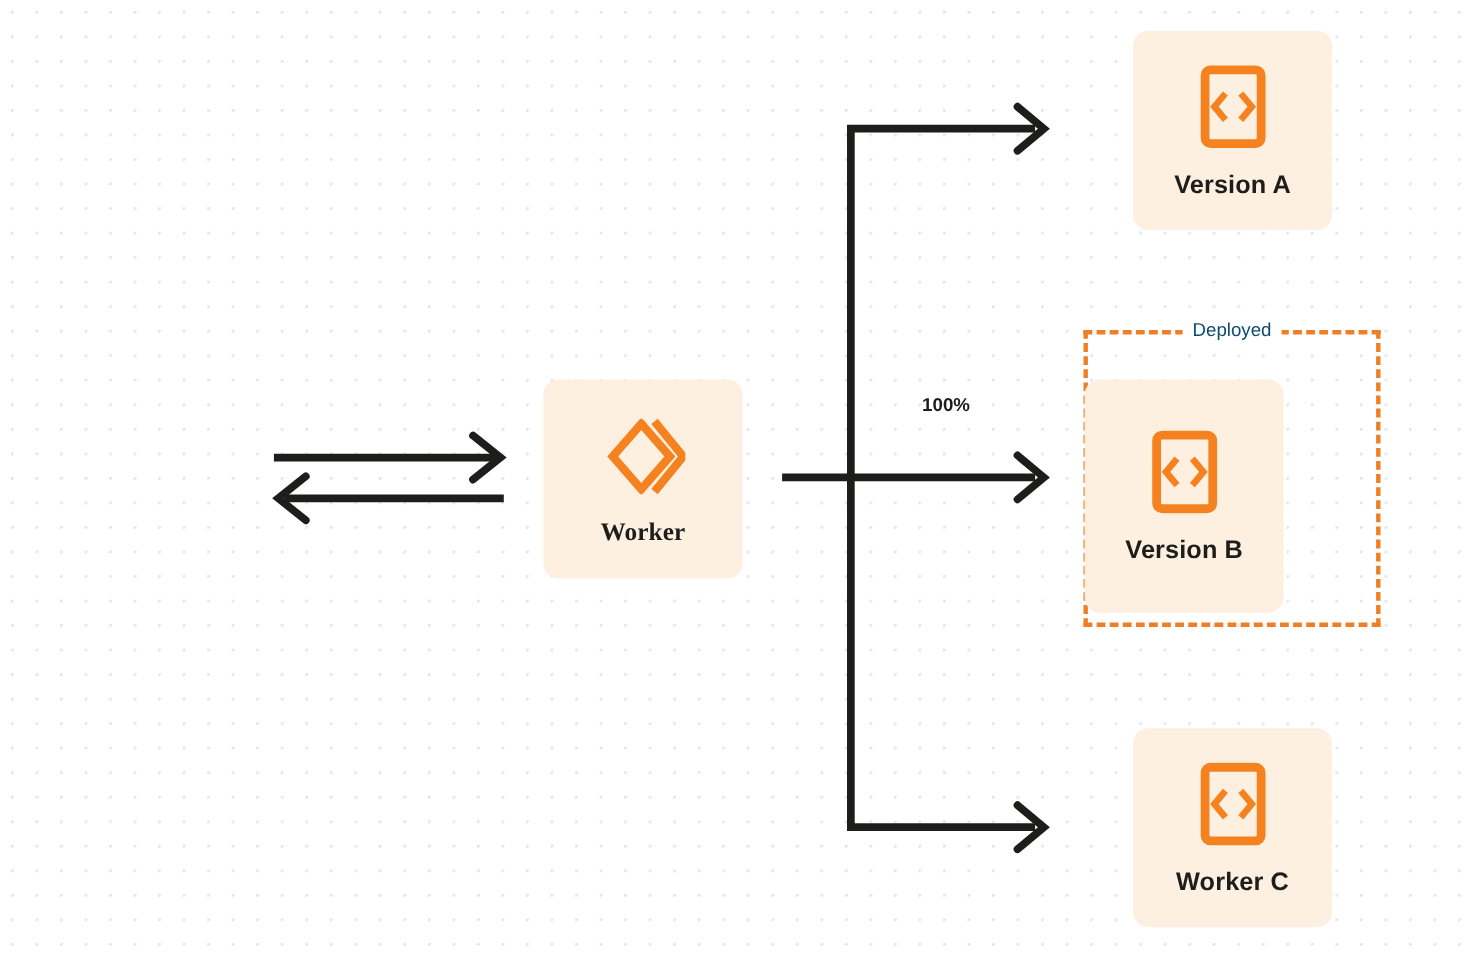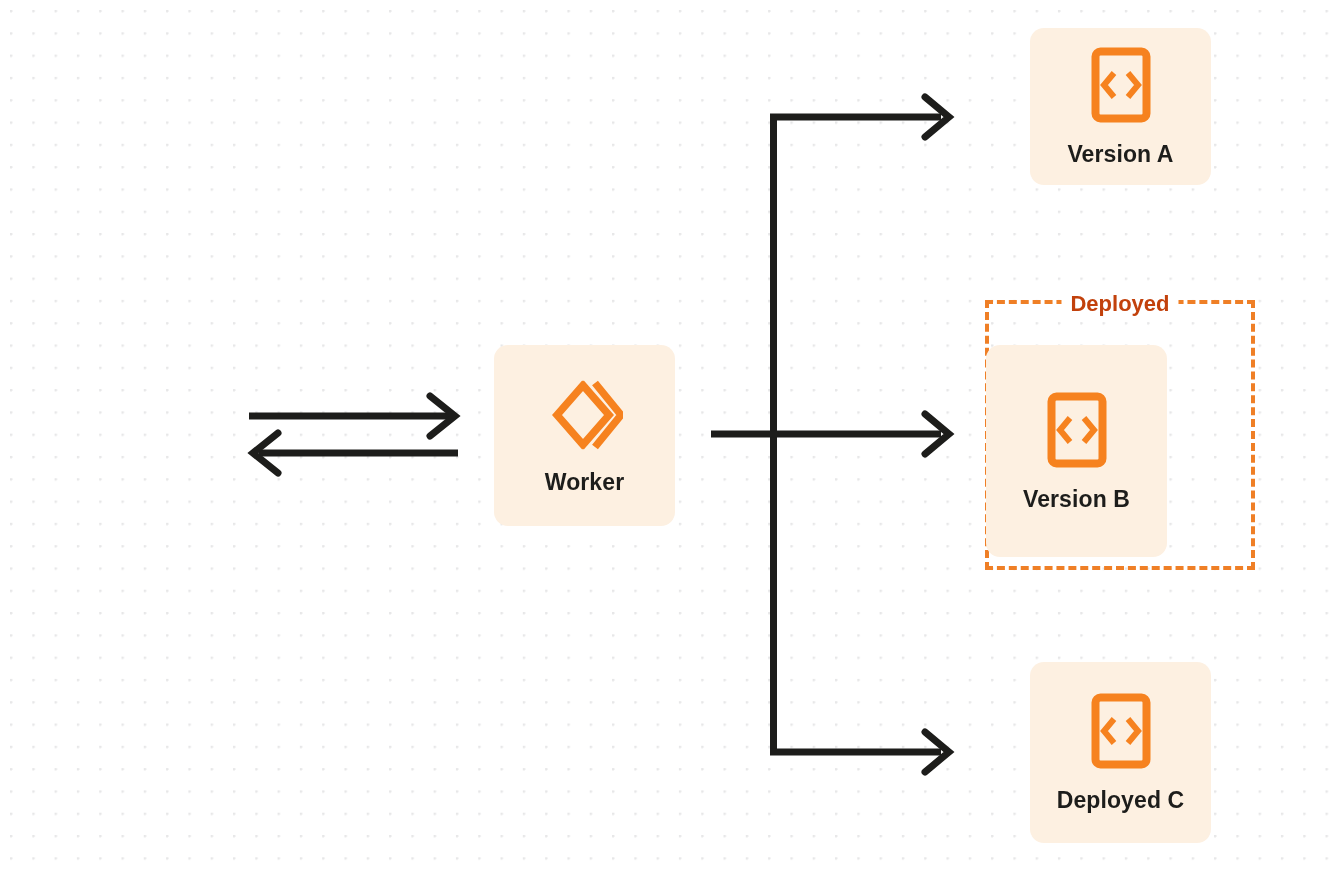--- a/index.html
+++ b/index.html
@@ -63,23 +63,23 @@
     box-sizing: border-box;
   }
 
   .deployed-label {
     position: absolute;
     top: -16px;
     left: 50%;
     transform: translateX(-50%);
     background-color: #ffffff;
     padding: 0 9px;
-    font-size: 22px;
-    font-weight: bold;
-    color: #c2410c;
+    font-size: 17px;
+    font-weight: normal;
+    color: #0c4a6e;
     line-height: 1.45;
     white-space: nowrap;
   }
 
   .traffic-label {
     position: absolute;
     text-align: center;
     font-size: 17px;
     font-weight: bold;
     color: #1d1d1b;
@@ -132,38 +132,39 @@
     <g>
       <polyline points="925,414 949,434 925,454" fill="none" stroke="#1d1d1b" stroke-width="7" stroke-linecap="round" stroke-linejoin="miter"></polyline>
     </g>
 
     <g>
       <polyline points="925,732 949,752 925,772" fill="none" stroke="#1d1d1b" stroke-width="7" stroke-linecap="round" stroke-linejoin="miter"></polyline>
     </g>
   </svg>
 
   <div class="traffic-label" style="left:780px; top:352px; width:160px;">
-  </div>
-
-
-  <div class="node-box node-accent" style="left:494px; top:345px; width:181px; height:181px;">
+    <div>100%</div>
+  </div>
+
+
+  <div class="node-box node-accent" style="left:494px; top:345px; width:181px; height:181px;font-family:Liberation Serif, serif;">
     <div class="worker-icon">
       <svg width="76" height="76" viewBox="0 0 76 76" xmlns="http://www.w3.org/2000/svg">
 
         <polyline points="38,6 10,38 38,70" fill="none" stroke="#f6821f" stroke-width="7.5" stroke-linecap="butt" stroke-linejoin="miter"></polyline>
 
         <polyline points="34,6 62,38 34,70" fill="none" stroke="#f6821f" stroke-width="7.5" stroke-linecap="butt" stroke-linejoin="miter"></polyline>
 
         <polyline points="48,6 74,38 48,70" fill="none" stroke="#f6821f" stroke-width="7.5" stroke-linecap="butt" stroke-linejoin="miter"></polyline>
       </svg>
     </div>
     <div class="node-label">Worker</div>
   </div>
 
-  <div class="node-box node-accent" style="left:1030px; top:28px; width:181px; height:157px;">
+  <div class="node-box node-accent" style="left:1030px; top:28px; width:181px; height:181px;">
     <div class="version-icon">
       <svg width="60" height="76" viewBox="0 0 60 76" xmlns="http://www.w3.org/2000/svg">
         <rect x="4.5" y="4.5" width="51" height="67" rx="5" ry="5" fill="none" stroke="#f6821f" stroke-width="8"></rect>
         <polyline points="23,26 13,38 23,50" fill="none" stroke="#f6821f" stroke-width="6" stroke-linecap="butt" stroke-linejoin="miter"></polyline>
         <polyline points="37,26 47,38 37,50" fill="none" stroke="#f6821f" stroke-width="6" stroke-linecap="butt" stroke-linejoin="miter"></polyline>
       </svg>
     </div>
     <div class="node-label">Version A</div>
   </div>
 
@@ -184,16 +185,16 @@
   </div>
 
   <div class="node-box node-accent" style="left:1030px; top:662px; width:181px; height:181px;">
     <div class="version-icon">
       <svg width="60" height="76" viewBox="0 0 60 76" xmlns="http://www.w3.org/2000/svg">
         <rect x="4.5" y="4.5" width="51" height="67" rx="5" ry="5" fill="none" stroke="#f6821f" stroke-width="8"></rect>
         <polyline points="23,26 13,38 23,50" fill="none" stroke="#f6821f" stroke-width="6" stroke-linecap="butt" stroke-linejoin="miter"></polyline>
         <polyline points="37,26 47,38 37,50" fill="none" stroke="#f6821f" stroke-width="6" stroke-linecap="butt" stroke-linejoin="miter"></polyline>
       </svg>
     </div>
-    <div class="node-label">Deployed C</div>
+    <div class="node-label">Worker C</div>
   </div>
 
 </div>
 
 </body></html>

